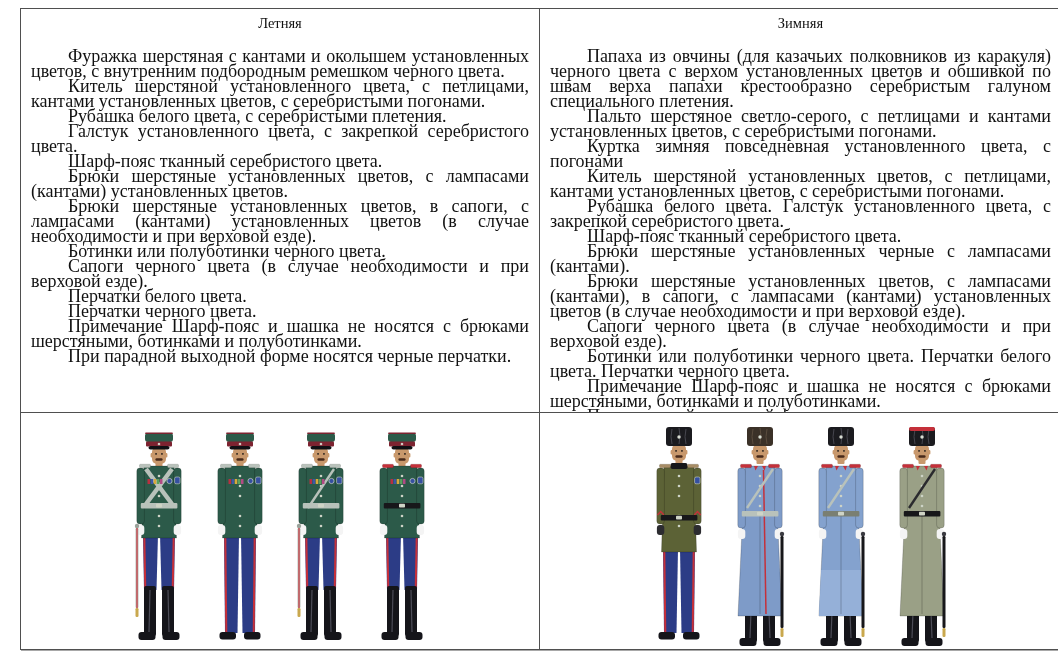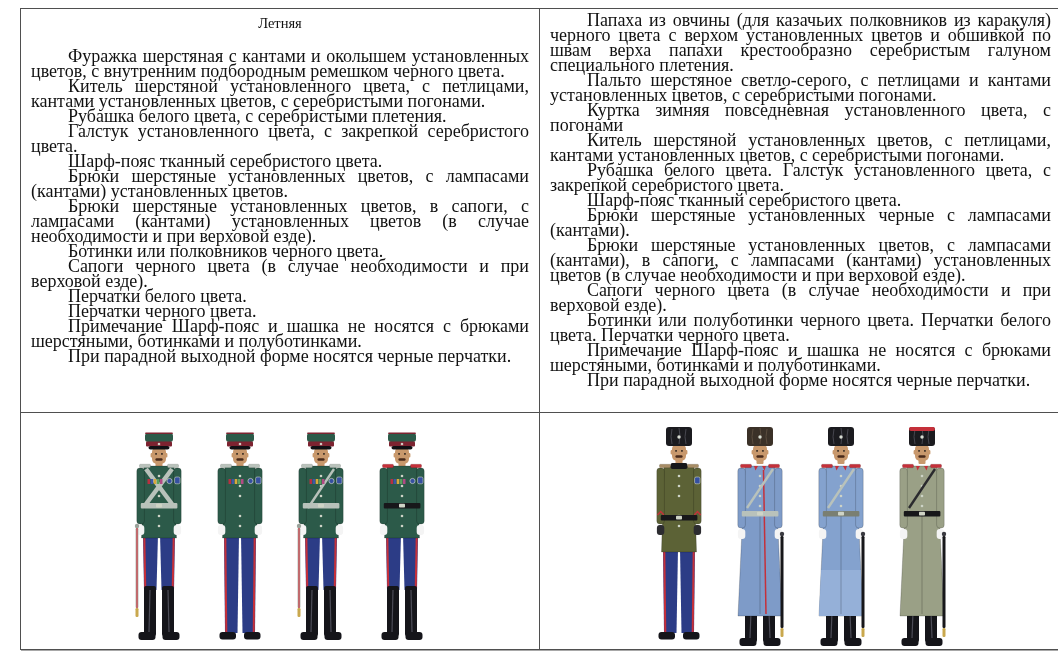--- a/index.html
+++ b/index.html
@@ -28,30 +28,31 @@
     <div class="cell text-cell b-r b-b">
       <div class="col-header">Летняя</div>
       <div>
           <p class="para">Фуражка шерстяная с кантами и околышем установленных цветов, с внутренним подбородным ремешком черного цвета.</p>
           <p class="para">Китель шерстяной установленного цвета, с петлицами, кантами установленных цветов, с серебристыми погонами.</p>
           <p class="para">Рубашка белого цвета, с серебристыми плетения.</p>
           <p class="para">Галстук установленного цвета, с закрепкой серебристого цвета.</p>
           <p class="para">Шарф-пояс тканный серебристого цвета.</p>
           <p class="para">Брюки шерстяные установленных цветов, с лампасами (кантами) установленных цветов.</p>
           <p class="para">Брюки шерстяные установленных цветов, в сапоги, с лампасами (кантами) установленных цветов (в случае необходимости и при верховой езде).</p>
-          <p class="para">Ботинки или полковников черного цвета.</p>
+          <p class="para">Ботинки или полуботинки черного цвета.</p>
           <p class="para">Сапоги черного цвета (в случае необходимости и при верховой езде).</p>
           <p class="para">Перчатки белого цвета.</p>
           <p class="para">Перчатки черного цвета.</p>
           <p class="para">Примечание Шарф-пояс и шашка не носятся с брюками шерстяными, ботинками и полуботинками.</p>
           <p class="para">При парадной выходной форме носятся черные перчатки.</p>
         </div>
     </div>
 
     <div class="cell text-cell b-b">
+      <div class="col-header">Зимняя</div>
       <div>
           <p class="para">Папаха из овчины (для казачьих полковников из каракуля) черного цвета с верхом установленных цветов и обшивкой по швам верха папахи крестообразно серебристым галуном специального плетения.</p>
           <p class="para">Пальто шерстяное светло-серого, с петлицами и кантами установленных цветов, с серебристыми погонами.</p>
           <p class="para">Куртка зимняя повседневная установленного цвета, с погонами</p>
           <p class="para">Китель шерстяной установленных цветов, с петлицами, кантами установленных цветов, с серебристыми погонами.</p>
           <p class="para">Рубашка белого цвета. Галстук установленного цвета, с закрепкой серебристого цвета.</p>
           <p class="para">Шарф-пояс тканный серебристого цвета.</p>
           <p class="para">Брюки шерстяные установленных черные с лампасами (кантами).</p>
           <p class="para">Брюки шерстяные установленных цветов, с лампасами (кантами), в сапоги, с лампасами (кантами) установленных цветов (в случае необходимости и при верховой езде).</p>
           <p class="para">Сапоги черного цвета (в случае необходимости и при верховой езде).</p>

